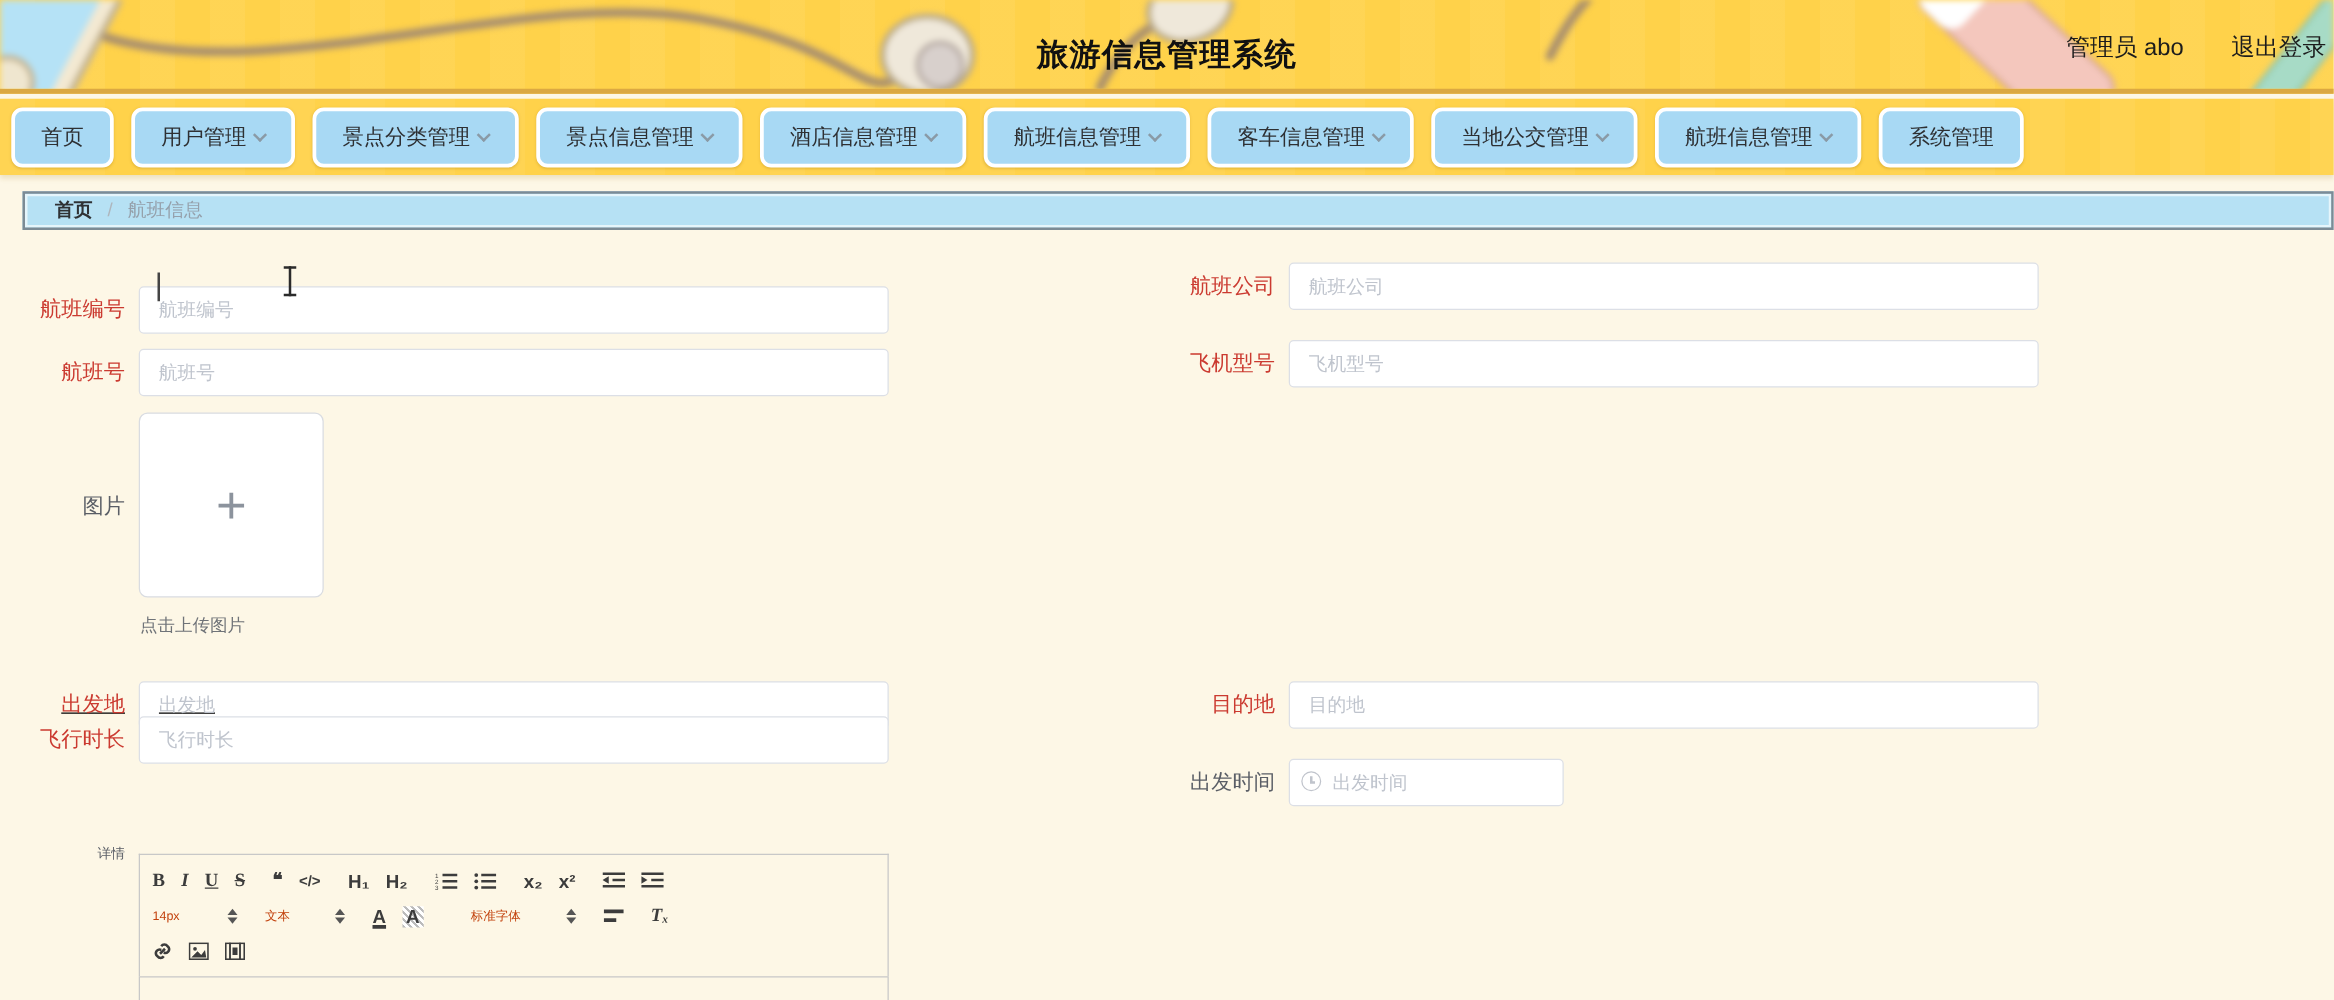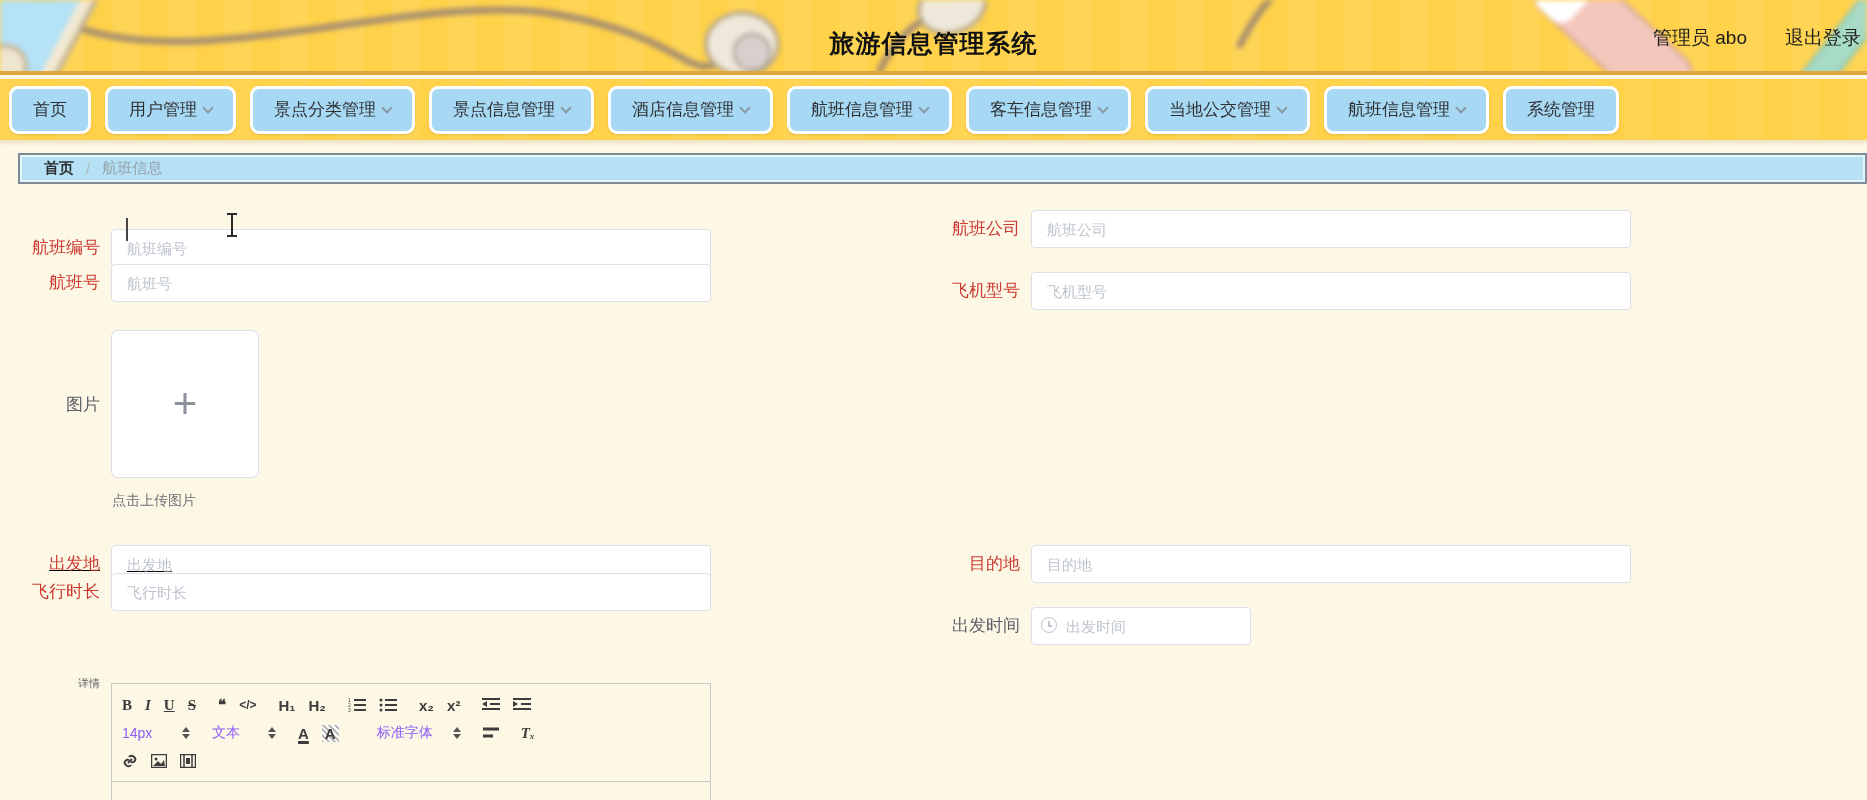--- a/index.html
+++ b/index.html
@@ -136,21 +136,21 @@
   }
   .tb-btn.sans { font-family:"Liberation Sans","DejaVu Sans",sans-serif; }
   .tb-btn.italic { font-style:italic; }
   .tb-btn.under { text-decoration:underline; }
   .tb-btn.strike { text-decoration:line-through; }
   .tb-btn.colorA { text-decoration:underline; text-decoration-thickness:3px; }
   .tb-btn.bgA {
     padding:1px 3px;
     background:repeating-linear-gradient(45deg,#bbb 0 2px,#fff 2px 4px);
   }
-  .tb-select { display:flex; align-items:center; gap:8px; font-size:14px; color:#8b5cf6; cursor:pointer; }
+  .tb-select { display:flex; align-items:center; gap:8px; font-size:10px; color:#c2410c; cursor:pointer; }
   .spinner { display:flex; flex-direction:column; gap:2px; }
   .spinner i { width:0; height:0; border-left:4px solid transparent; border-right:4px solid transparent; display:block; }
   .spinner .up { border-bottom:5px solid #555; }
   .spinner .down { border-top:5px solid #555; }
   .svgicon { display:flex; align-items:center; cursor:pointer; }
   .editor-body {
     border:1px solid #c8c8c8; height:120px; background:transparent;
   }
 
   
@@ -248,21 +248,21 @@
 
 <div class="frow" style="left:0; top:210px;margin-top:19px;">
   <div class="flabel">航班编号</div>
   <input class="finput" placeholder="航班编号" style="">
 </div>
 <div class="frow" style="left:920px; top:210px;">
   <div class="flabel">航班公司</div>
   <input class="finput" placeholder="航班公司" style="">
 </div>
 
-<div class="frow" style="left:0; top:264px;border-radius:12px;">
+<div class="frow" style="left:0; top:279px;border-radius:12px;">
   <div class="flabel">航班号</div>
   <input class="finput" placeholder="航班号" style="">
 </div>
 <div class="frow" style="left:920px; top:272px;">
   <div class="flabel">飞机型号</div>
   <input class="finput" placeholder="飞机型号" style="">
 </div>
 
 <div class="upload-label">
   <span class="plain">图片</span>

